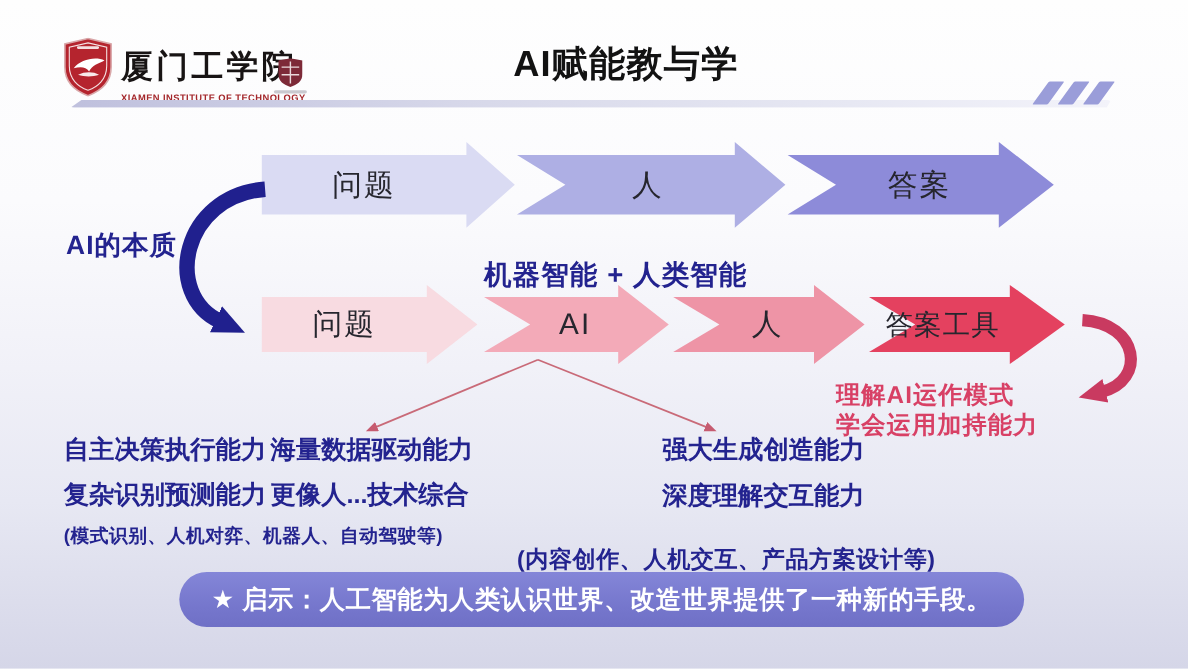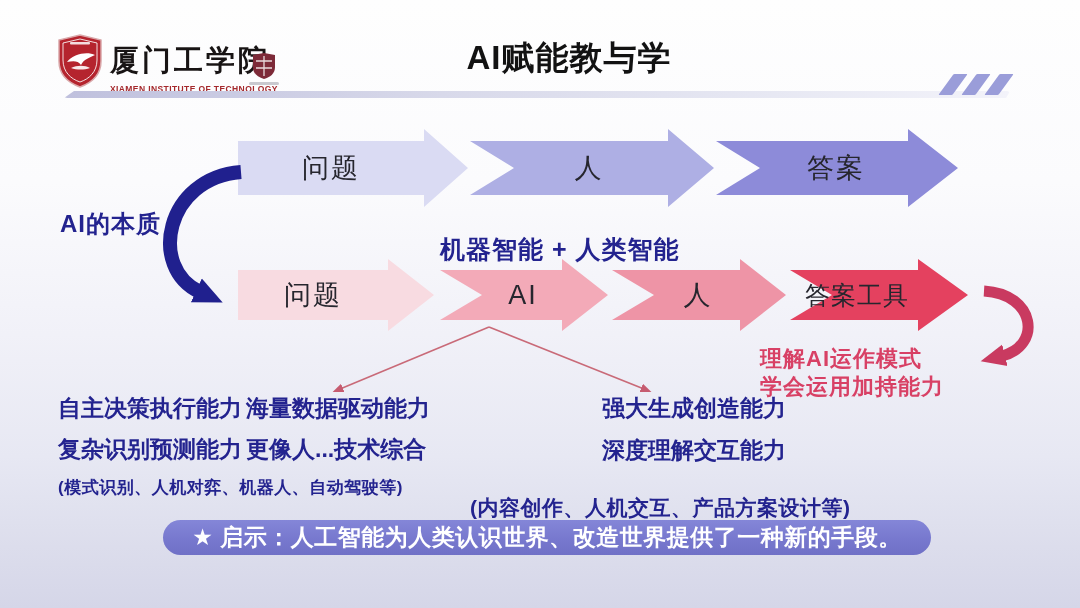--- a/index.html
+++ b/index.html
@@ -45,21 +45,21 @@
   .caps-left .row { display:flex; margin-bottom:13px; }
   .caps-left .cell { width:188px; font-size:23px; line-height:28px; white-space:nowrap; }
   .caps-left .note { margin-top:13px; font-size:17px; white-space:nowrap; letter-spacing:0.5px; }
 
   .caps-right { position:absolute; left:470px; top:394px; width:316px; text-align:right;
     color:#23238f; font-weight:bold; }
   .caps-right .item { font-size:23px; line-height:28px; white-space:nowrap; }
   .caps-right .item + .item { margin-top:14px; }
   .caps-right .note { margin-top:30px; font-size:21px; white-space:nowrap; letter-spacing:0.5px; }
 
-  .banner { position:absolute; left:163px; top:520px; width:768px; height:35px; border-radius:27px;
+  .banner { position:absolute; left:163px; top:520px; width:768px; height:50px; border-radius:27px;
     background:linear-gradient(180deg,#8486d8 0%,#7677cd 60%,#6f70c6 100%);
     display:flex; align-items:center; justify-content:center;
     color:#ffffff; font-size:23px; font-weight:bold; letter-spacing:0.5px; }
 </style>
 </head>
 <body>
 
 <div class="slide">
 
   <div>

